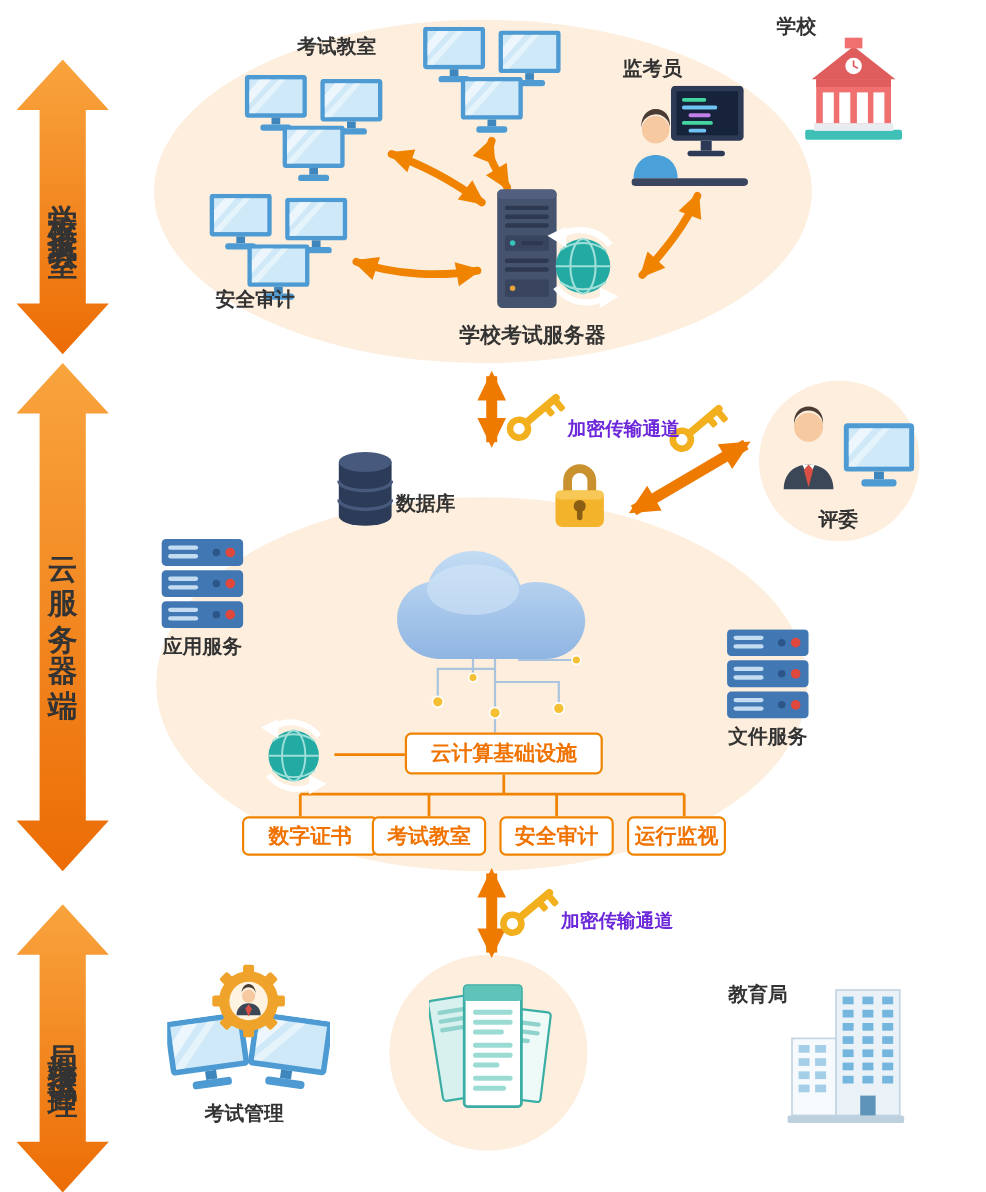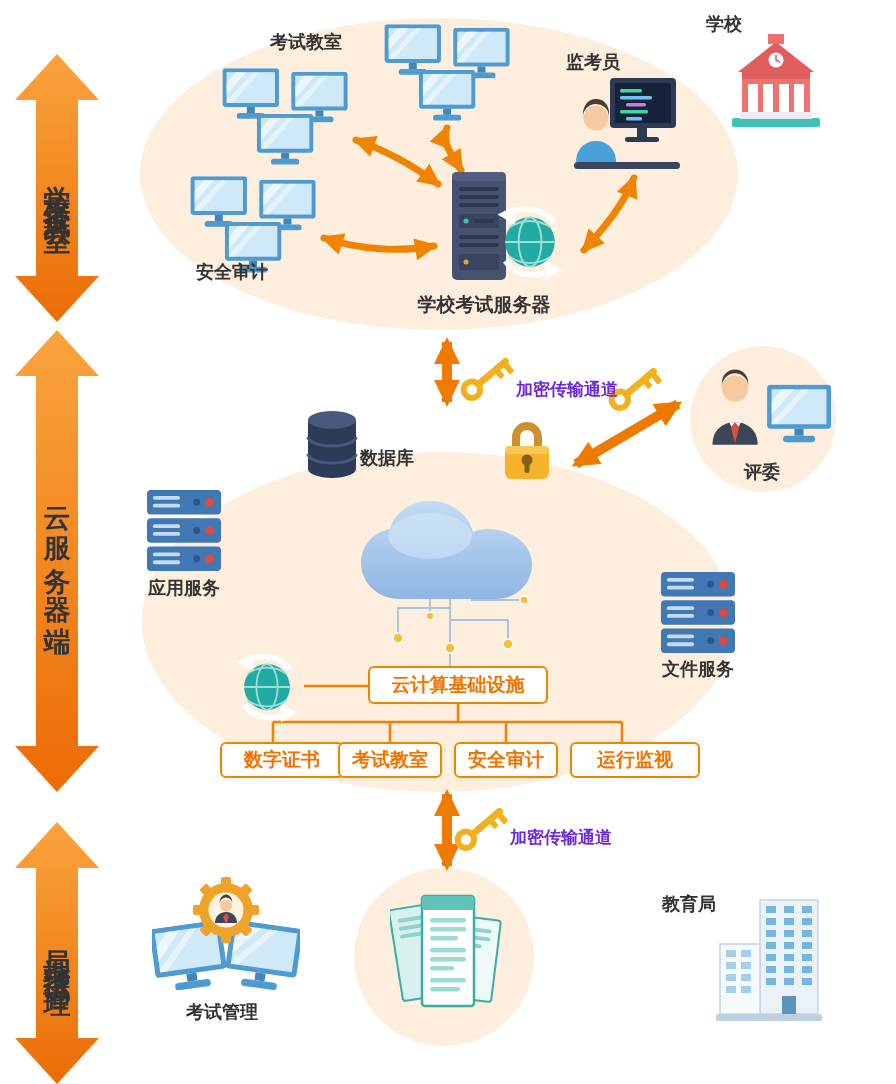--- a/index.html
+++ b/index.html
@@ -452,19 +452,19 @@
   <div class="label" style="left:360px;top:446px">数据库</div>
   <div class="channel" style="left:516px;top:378px">加密传输通道</div>
   <div class="label" style="left:744px;top:460px">评委</div>
   <div class="label ctr" style="left:146px;top:576px;width:76px">应用服务</div>
   <div class="label ctr" style="left:658px;top:657px;width:80px">文件服务</div>
 
   <div class="obox" style="left:368px;top:666px;width:180px;height:38px">云计算基础设施</div>
   <div class="obox" style="left:220px;top:742px;width:124px;height:36px">数字证书</div>
   <div class="obox" style="left:338px;top:742px;width:104px;height:36px">考试教室</div>
   <div class="obox" style="left:454px;top:742px;width:104px;height:36px">安全审计</div>
-  <div class="obox" style="left:570px;top:742px;width:130px;height:36px">运行监视</div>
+  <div class="obox" style="left:570px;top:742px;width:90px;height:36px">运行监视</div>
 
   <div class="channel" style="left:510px;top:826px">加密传输通道</div>
   <div class="label ctr" style="left:180px;top:1000px;width:84px">考试管理</div>
   <div class="label" style="left:662px;top:892px">教育局</div>
 
 </div>
 
 </body></html>

